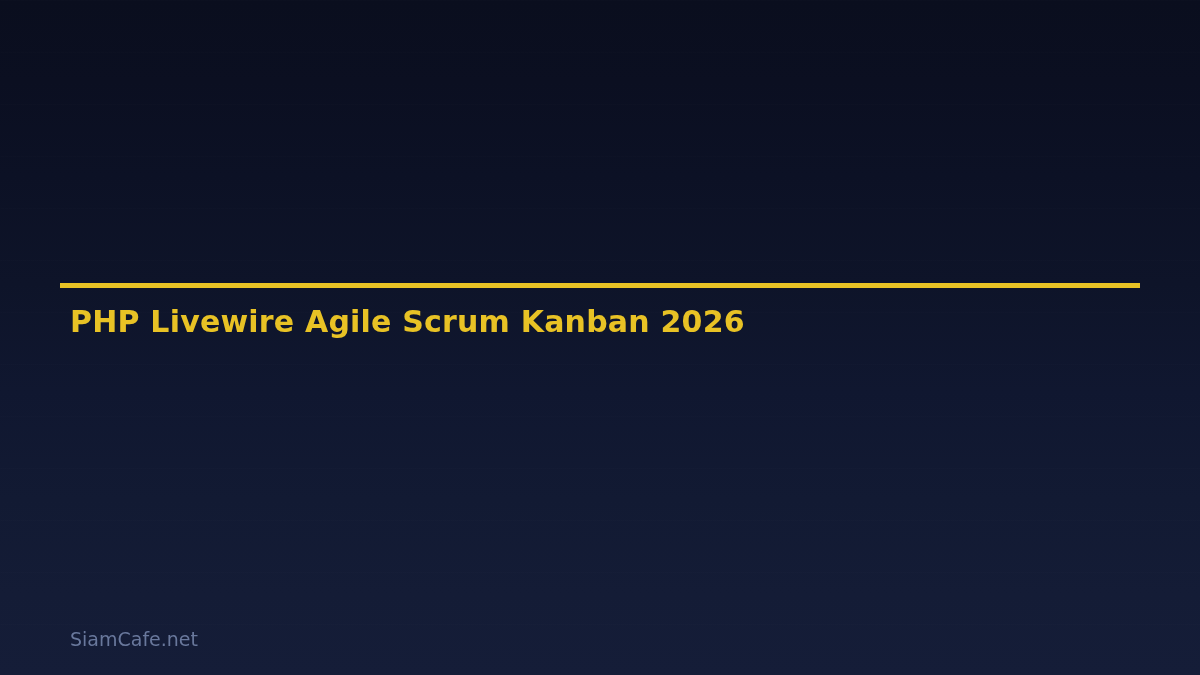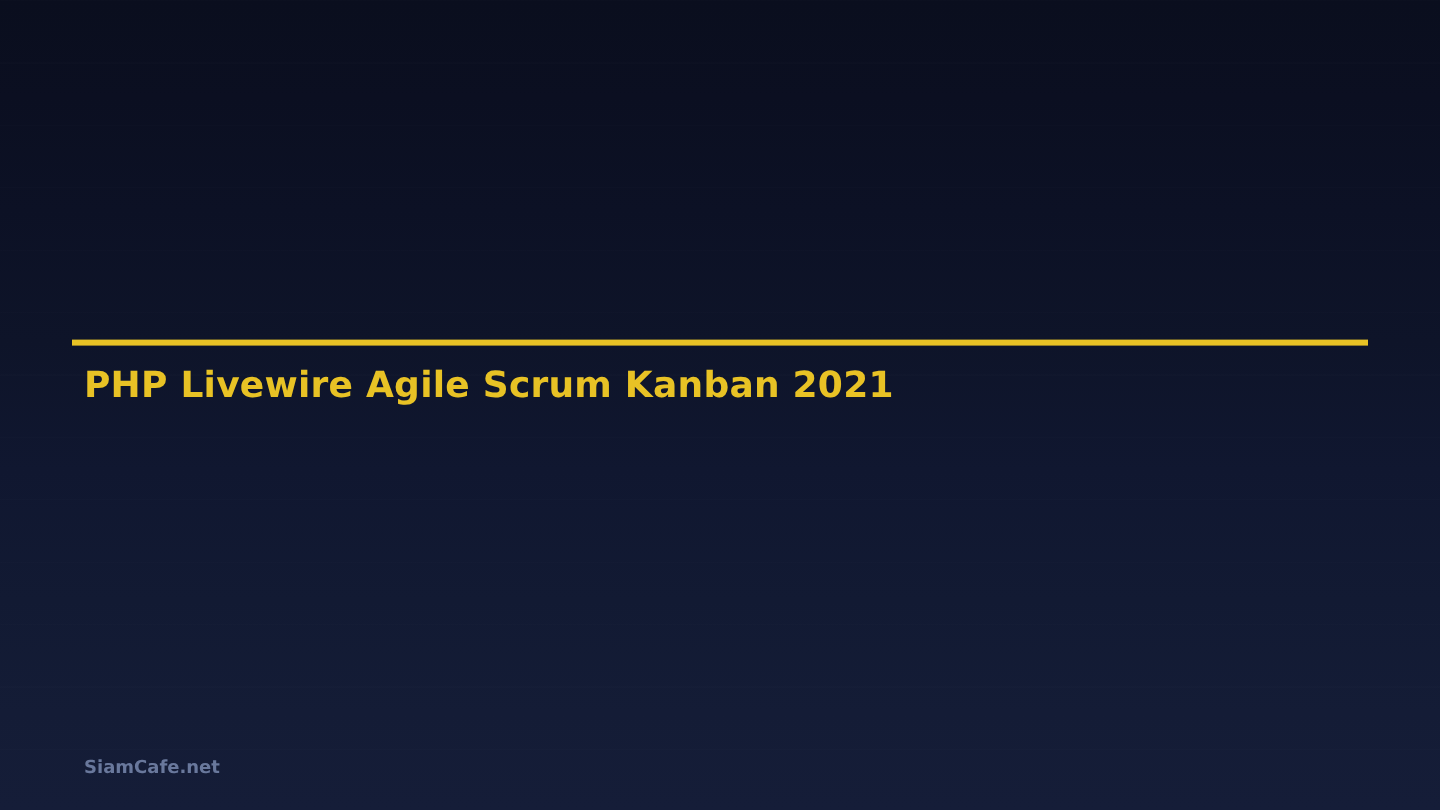--- a/index.html
+++ b/index.html
@@ -79,35 +79,35 @@
     color: #e8c225;
     font-family: "DejaVu Sans", "Liberation Sans", sans-serif;
   }
 
   .watermark {
     position: absolute;
     left: 70px;
     top: 630px;
     margin: 0;
     padding: 0;
-    font-size: 15px;
+    font-size: 19px;
     line-height: 19px;
-    font-weight: bold;
+    font-weight: normal;
     color: #69789c;
     font-family: "DejaVu Sans", "Liberation Sans", sans-serif;
     white-space: nowrap;
   }
 </style>
 </head>
 <body>
 
 <div class="slide">
 
   <div class="band-overlay"></div>
 
   <div class="title-block">
     <hr class="accent-rule">
-    <h1 class="slide-title">PHP Livewire Agile Scrum Kanban 2021</h1>
+    <h1 class="slide-title">PHP Livewire Agile Scrum Kanban 2026</h1>
   </div>
 
   <div class="watermark">SiamCafe.net</div>
 
 </div>
 
 </body></html>

